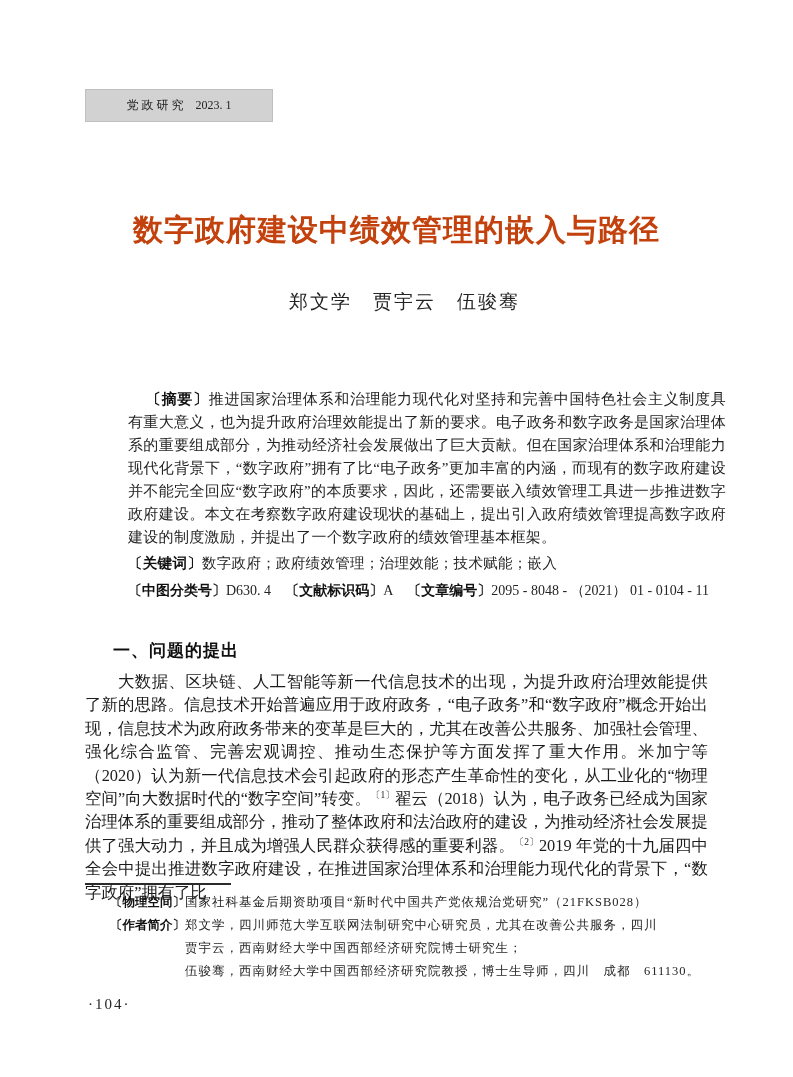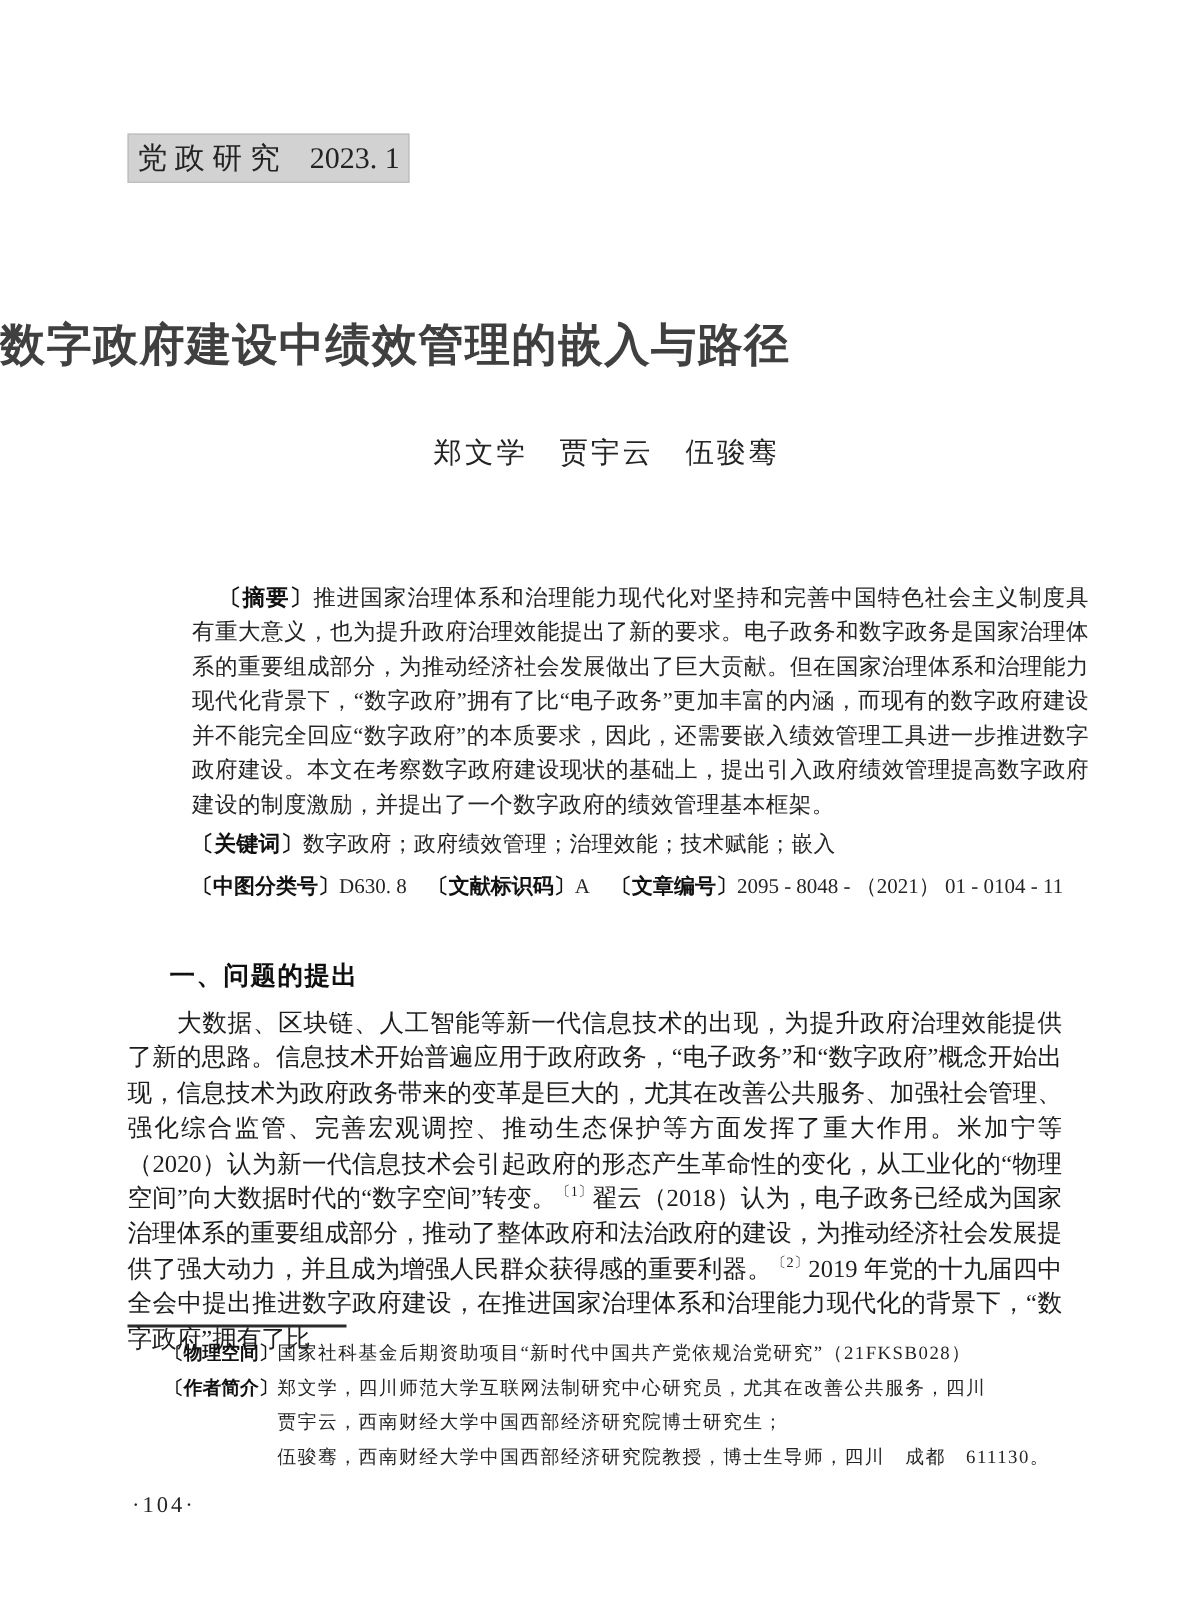--- a/index.html
+++ b/index.html
@@ -13,29 +13,29 @@
   }
   .journal-box{
     position:absolute;left:85px;top:89px;
     width:188px;height:33px;
     background:#d2d2d2;
     border:1px solid #c0c0c0;
     box-sizing:border-box;
     display:flex;align-items:center;justify-content:center;
   }
   .journal-box span{
-    font-size:20px;color:#222;
+    font-size:12px;color:#222;
     font-family:"Liberation Serif", serif;
     white-space:nowrap;
   }
   .title{
     position:absolute;left:0;right:0;top:210px;
-    margin:0;text-align:left;
+    margin:0;text-align:center;
     font-family:"Liberation Sans", sans-serif;
-    font-weight:bold;font-size:30px;color:#404040;
+    font-weight:bold;font-size:30px;color:#c2410c;
     letter-spacing:1px;
   }
   .authors{
     position:absolute;left:0;right:0;top:289px;
     text-align:center;
     font-size:19px;letter-spacing:2px;color:#242424;padding-left:16px;
   }
   .frontmatter{
     position:absolute;left:80px;top:387px;width:598px;margin-left:48px;
   }
@@ -113,21 +113,21 @@
       <span>党 政 研 究　2023. 1</span>
     </div>
 
   <h1 class="title">数字政府建设中绩效管理的嵌入与路径</h1>
 
   <div class="authors">郑文学　贾宇云　伍骏骞</div>
 
   <div class="frontmatter">
     <p class="abstract"><b class="lbl">〔摘要〕</b><span>推进国家治理体系和治理能力现代化对坚持和完善中国特色社会主义制度具有重大意义，也为提升政府治理效能提出了新的要求。电子政务和数字政务是国家治理体系的重要组成部分，为推动经济社会发展做出了巨大贡献。但在国家治理体系和治理能力现代化背景下，“数字政府”拥有了比“电子政务”更加丰富的内涵，而现有的数字政府建设并不能完全回应“数字政府”的本质要求，因此，还需要嵌入绩效管理工具进一步推进数字政府建设。本文在考察数字政府建设现状的基础上，提出引入政府绩效管理提高数字政府建设的制度激励，并提出了一个数字政府的绩效管理基本框架。</span></p>
     <p class="keywords"><b class="lbl">〔关键词〕</b><span>数字政府；政府绩效管理；治理效能；技术赋能；嵌入</span></p>
-    <p class="meta"><b class="lbl">〔中图分类号〕</b><span class="val">D630. 8</span><span class="gap"></span><b class="lbl">〔文献标识码〕</b><span class="val">A</span><span class="gap"></span><b class="lbl">〔文章编号〕</b><span class="val">2095 - 8048 - （2021） 01 - 0104 - 11</span></p>
+    <p class="meta"><b class="lbl">〔中图分类号〕</b><span class="val">D630. 4</span><span class="gap"></span><b class="lbl">〔文献标识码〕</b><span class="val">A</span><span class="gap"></span><b class="lbl">〔文章编号〕</b><span class="val">2095 - 8048 - （2021） 01 - 0104 - 11</span></p>
   </div>
 
   <h2 class="sec-heading">一、问题的提出</h2>
 
   <p class="body-text"><span>大数据、区块链、人工智能等新一代信息技术的出现，为提升政府治理效能提供了新的思路。信息技术开始普遍应用于政府政务，“电子政务”和“数字政府”概念开始出现，信息技术为政府政务带来的变革是巨大的，尤其在改善公共服务、加强社会管理、强化综合监管、完善宏观调控、推动生态保护等方面发挥了重大作用。米加宁等（2020）认为新一代信息技术会引起政府的形态产生革命性的变化，从工业化的“物理空间”向大数据时代的“数字空间”转变。</span><sup>〔1〕</sup><span>翟云（2018）认为，电子政务已经成为国家治理体系的重要组成部分，推动了整体政府和法治政府的建设，为推动经济社会发展提供了强大动力，并且成为增强人民群众获得感的重要利器。</span><sup>〔2〕</sup><span>2019 年党的十九届四中全会中提出推进数字政府建设，在推进国家治理体系和治理能力现代化的背景下，“数字政府”拥有了比</span></p>
 
   <div class="fn-rule"></div>
 
   <div class="footnotes">
     <div class="fn-row">

